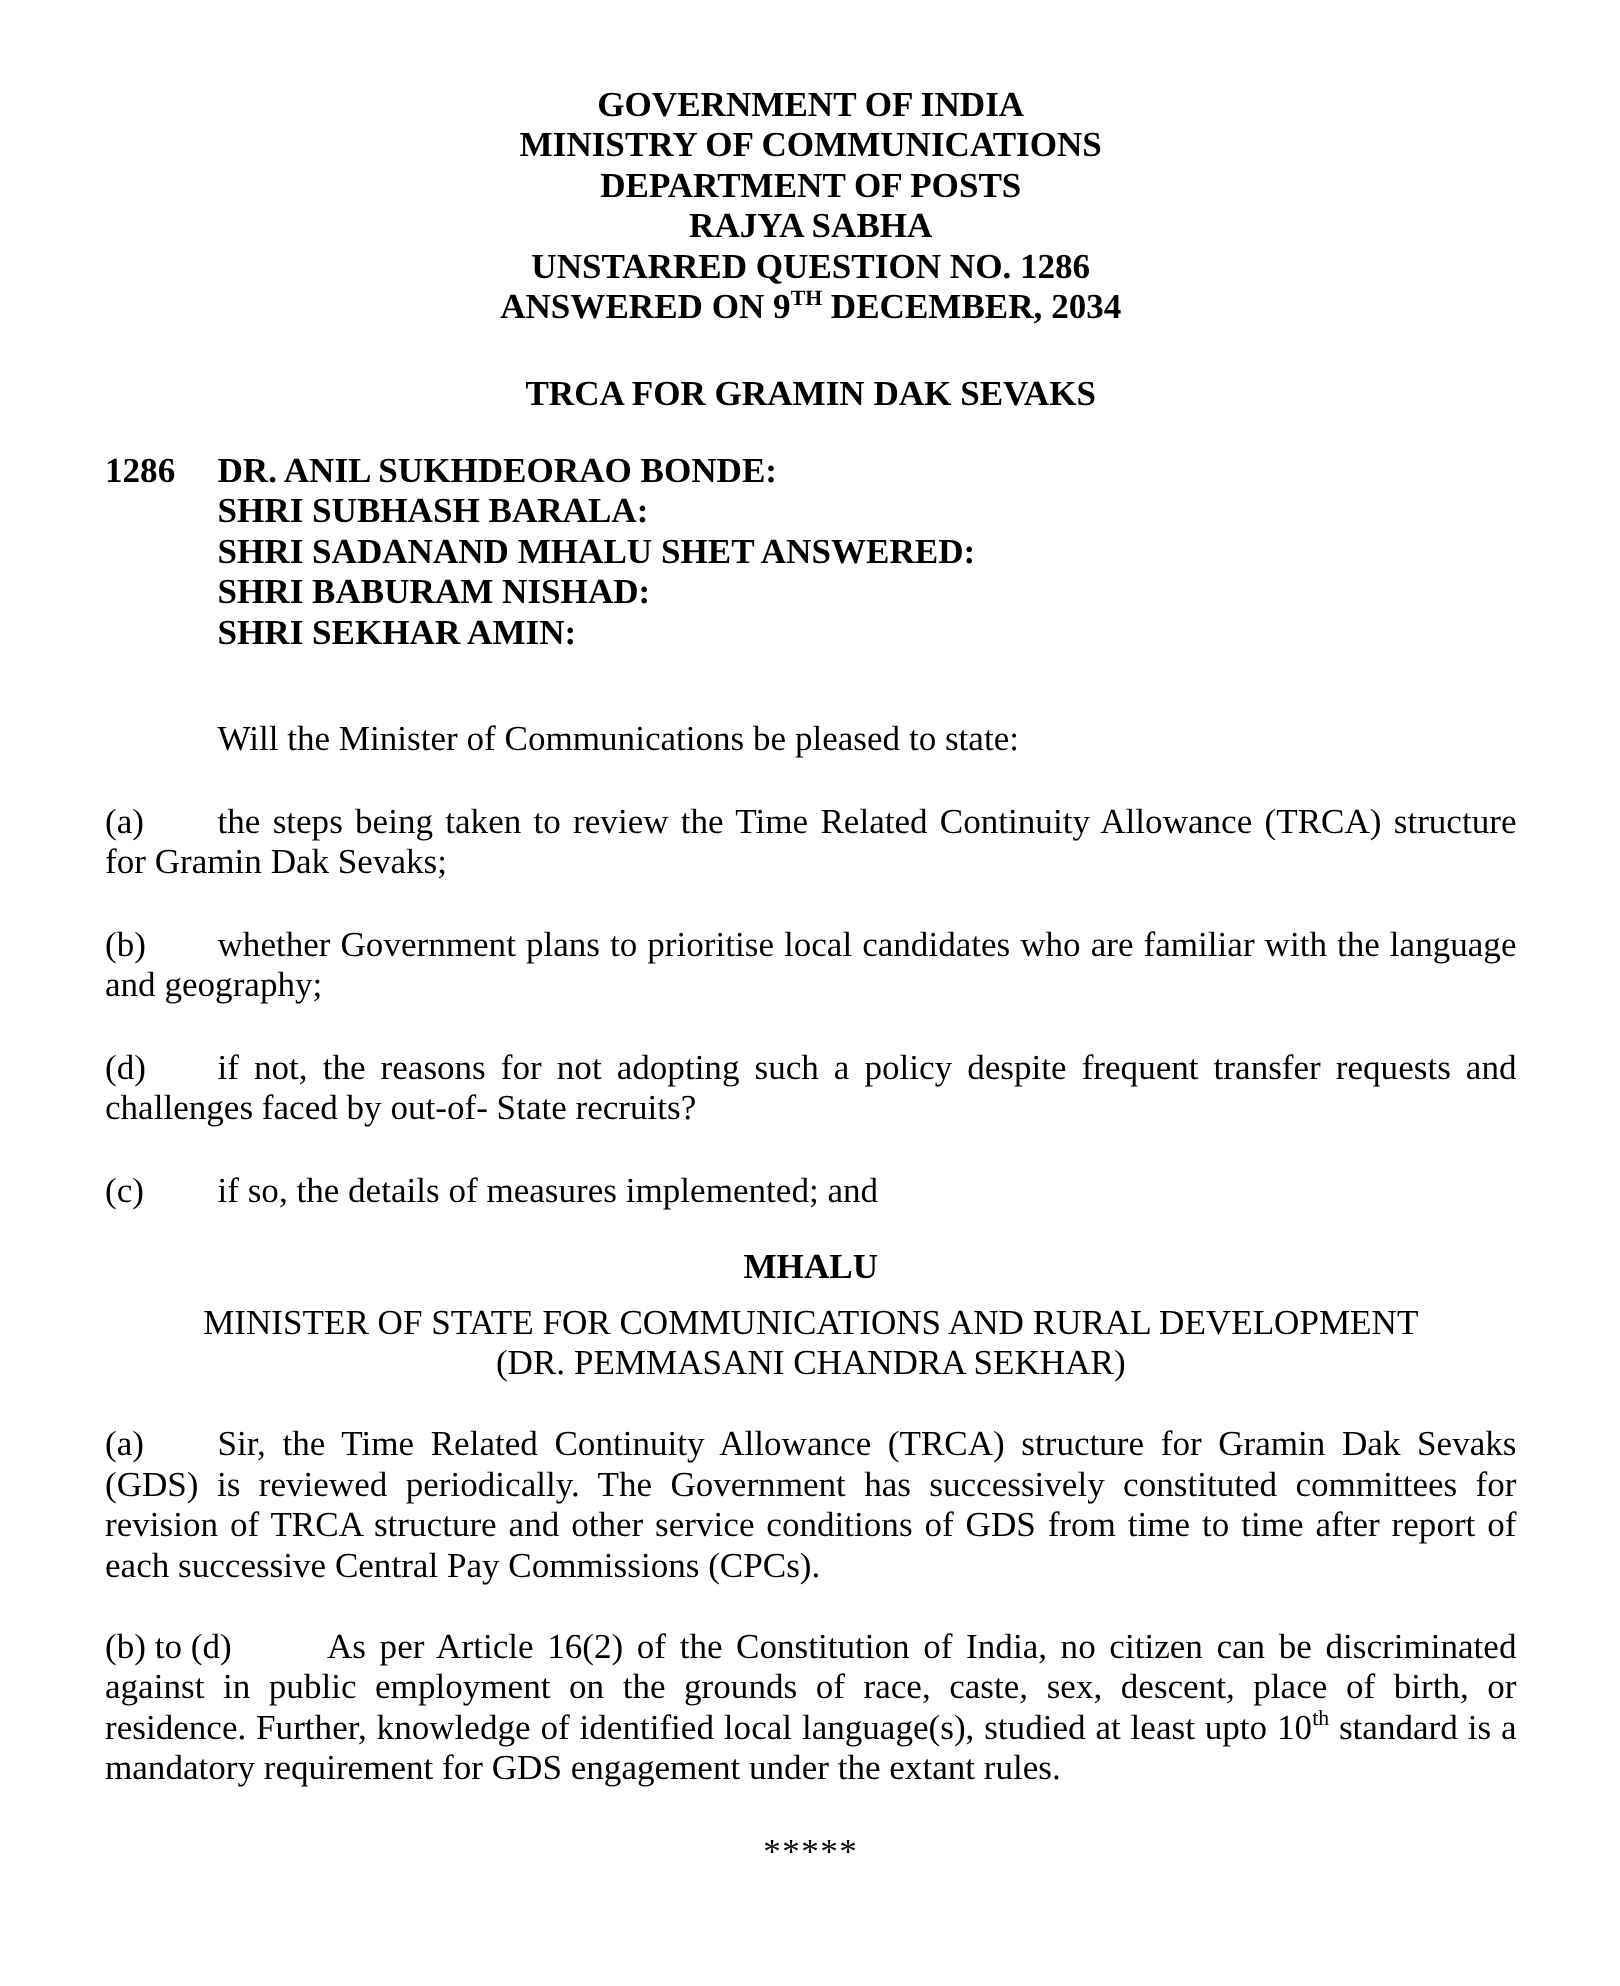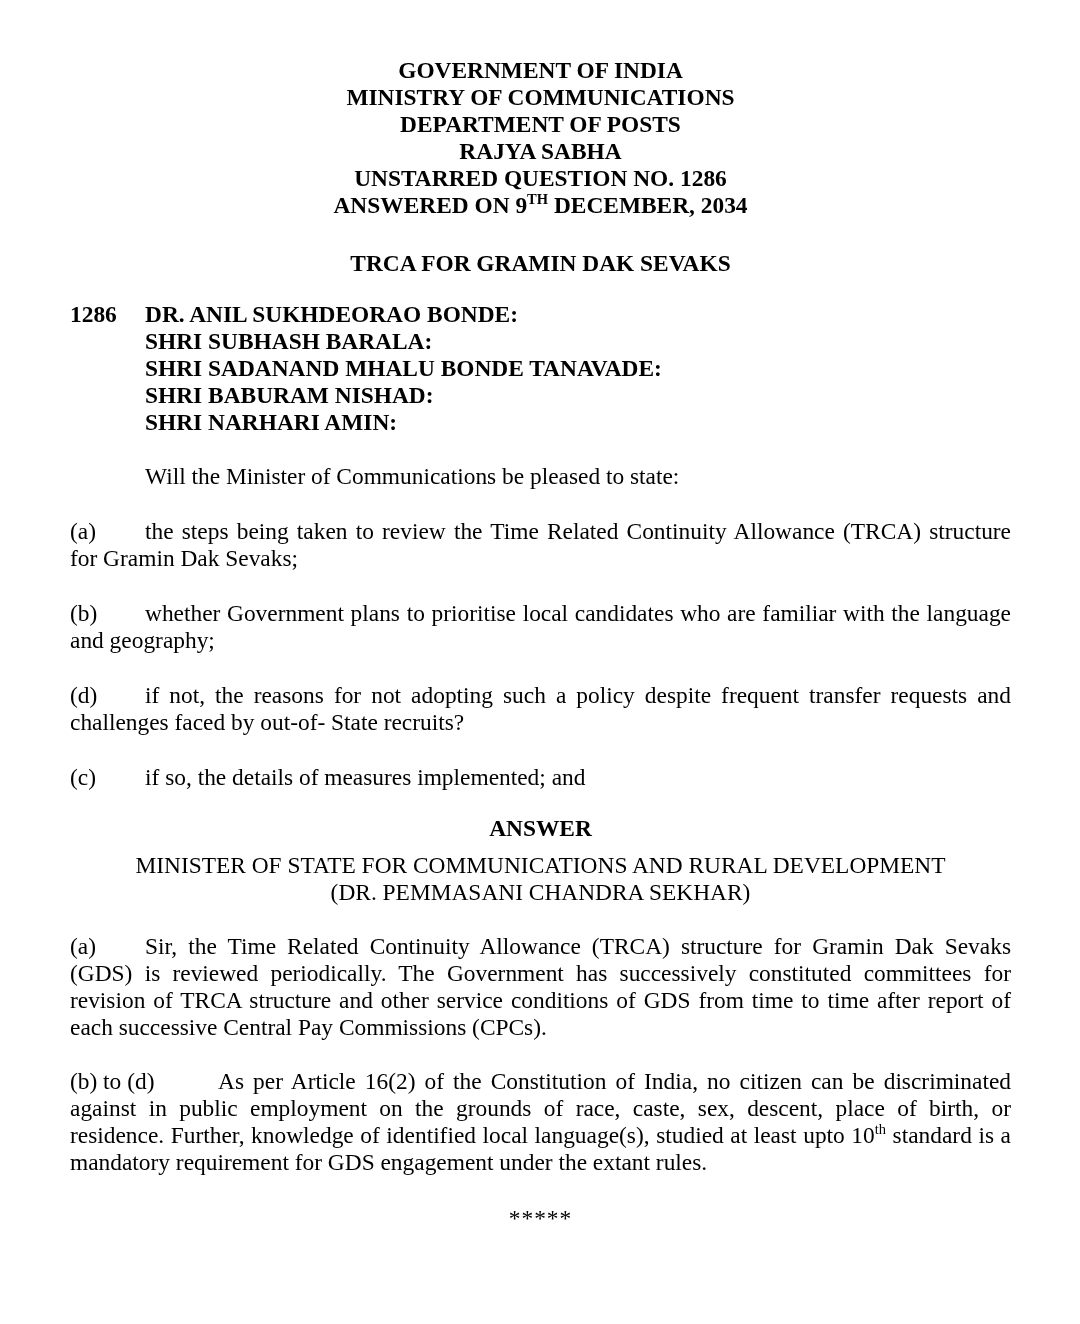--- a/index.html
+++ b/index.html
@@ -25,21 +25,21 @@
   sup.txt-sup { font-size: 62%; vertical-align: super; line-height: 0; }
   .doc-title {
     text-align: center;
     font-weight: bold;
     font-size: 23.4px;
     margin-top: 31px;
   }
   .q-head { display: flex; margin-top: 24px; }
   .q-number { width: 75px; font-weight: bold; flex: 0 0 75px; }
   .q-names { font-weight: bold; }
-  .q-intro { margin-top: 27px; margin-left: 75px; }
+  .q-intro { margin-top: 44px; margin-left: 75px; }
   .q-item { margin-top: 28px; text-align: justify; }
   .q-label { display: inline-block; width: 75px; }
   .q-label.wide { width: 148px; }
   .answer-heading { text-align: center; font-weight: bold; font-size: 23.4px; margin-top: 24px; }
   .minister-block { text-align: center; font-weight: normal; margin-top: 10px; }
   .a-item { margin-top: 27px; text-align: justify; }
   .stars { text-align: center; margin-top: 29px; letter-spacing: 1px; }
 </style>
 </head>
 <body>
@@ -58,44 +58,44 @@
   </header>
 
   <h1 class="doc-title">TRCA FOR GRAMIN DAK SEVAKS</h1>
 
   <section>
     <div class="q-head">
       <span class="q-number">1286</span>
       <div class="q-names">
         <div>DR. ANIL SUKHDEORAO BONDE:</div>
         <div>SHRI SUBHASH BARALA:</div>
-        <div>SHRI SADANAND MHALU BONDE TANAVADE:</div>
+        <div>SHRI SADANAND MHALU SHET ANSWERED:</div>
         <div>SHRI BABURAM NISHAD:</div>
-        <div>SHRI NARHARI AMIN:</div>
+        <div>SHRI SEKHAR AMIN:</div>
       </div>
     </div>
 
     <p class="q-intro">Will the Minister of Communications be pleased to state:</p>
 
     <p class="q-item">
       <span class="q-label">(a)</span><span>the steps being taken to review the Time Related Continuity Allowance (TRCA) structure for Gramin Dak Sevaks;</span>
     </p>
     <p class="q-item">
       <span class="q-label">(b)</span><span>whether Government plans to prioritise local candidates who are familiar with the language and geography;</span>
     </p>
     <p class="q-item">
       <span class="q-label">(d)</span><span>if not, the reasons for not adopting such a policy despite frequent transfer requests and challenges faced by out-of- State recruits?</span>
     </p>
     <p class="q-item">
       <span class="q-label">(c)</span><span>if so, the details of measures implemented; and</span>
     </p>
   </section>
 
   <section>
-    <h2 class="answer-heading">ANSWER</h2>
+    <h2 class="answer-heading">MHALU</h2>
 
     <div class="minister-block">
       <div>MINISTER OF STATE FOR COMMUNICATIONS AND RURAL DEVELOPMENT</div>
       <div>(DR. PEMMASANI CHANDRA SEKHAR)</div>
     </div>
 
     <p class="a-item">
       <span class="q-label">(a)</span><span>Sir, the Time Related Continuity Allowance (TRCA) structure for Gramin Dak Sevaks (GDS) is reviewed periodically. The Government has successively constituted committees for revision of TRCA structure and other service conditions of GDS from time to time after report of each successive Central Pay Commissions (CPCs).</span>
     </p>
 

